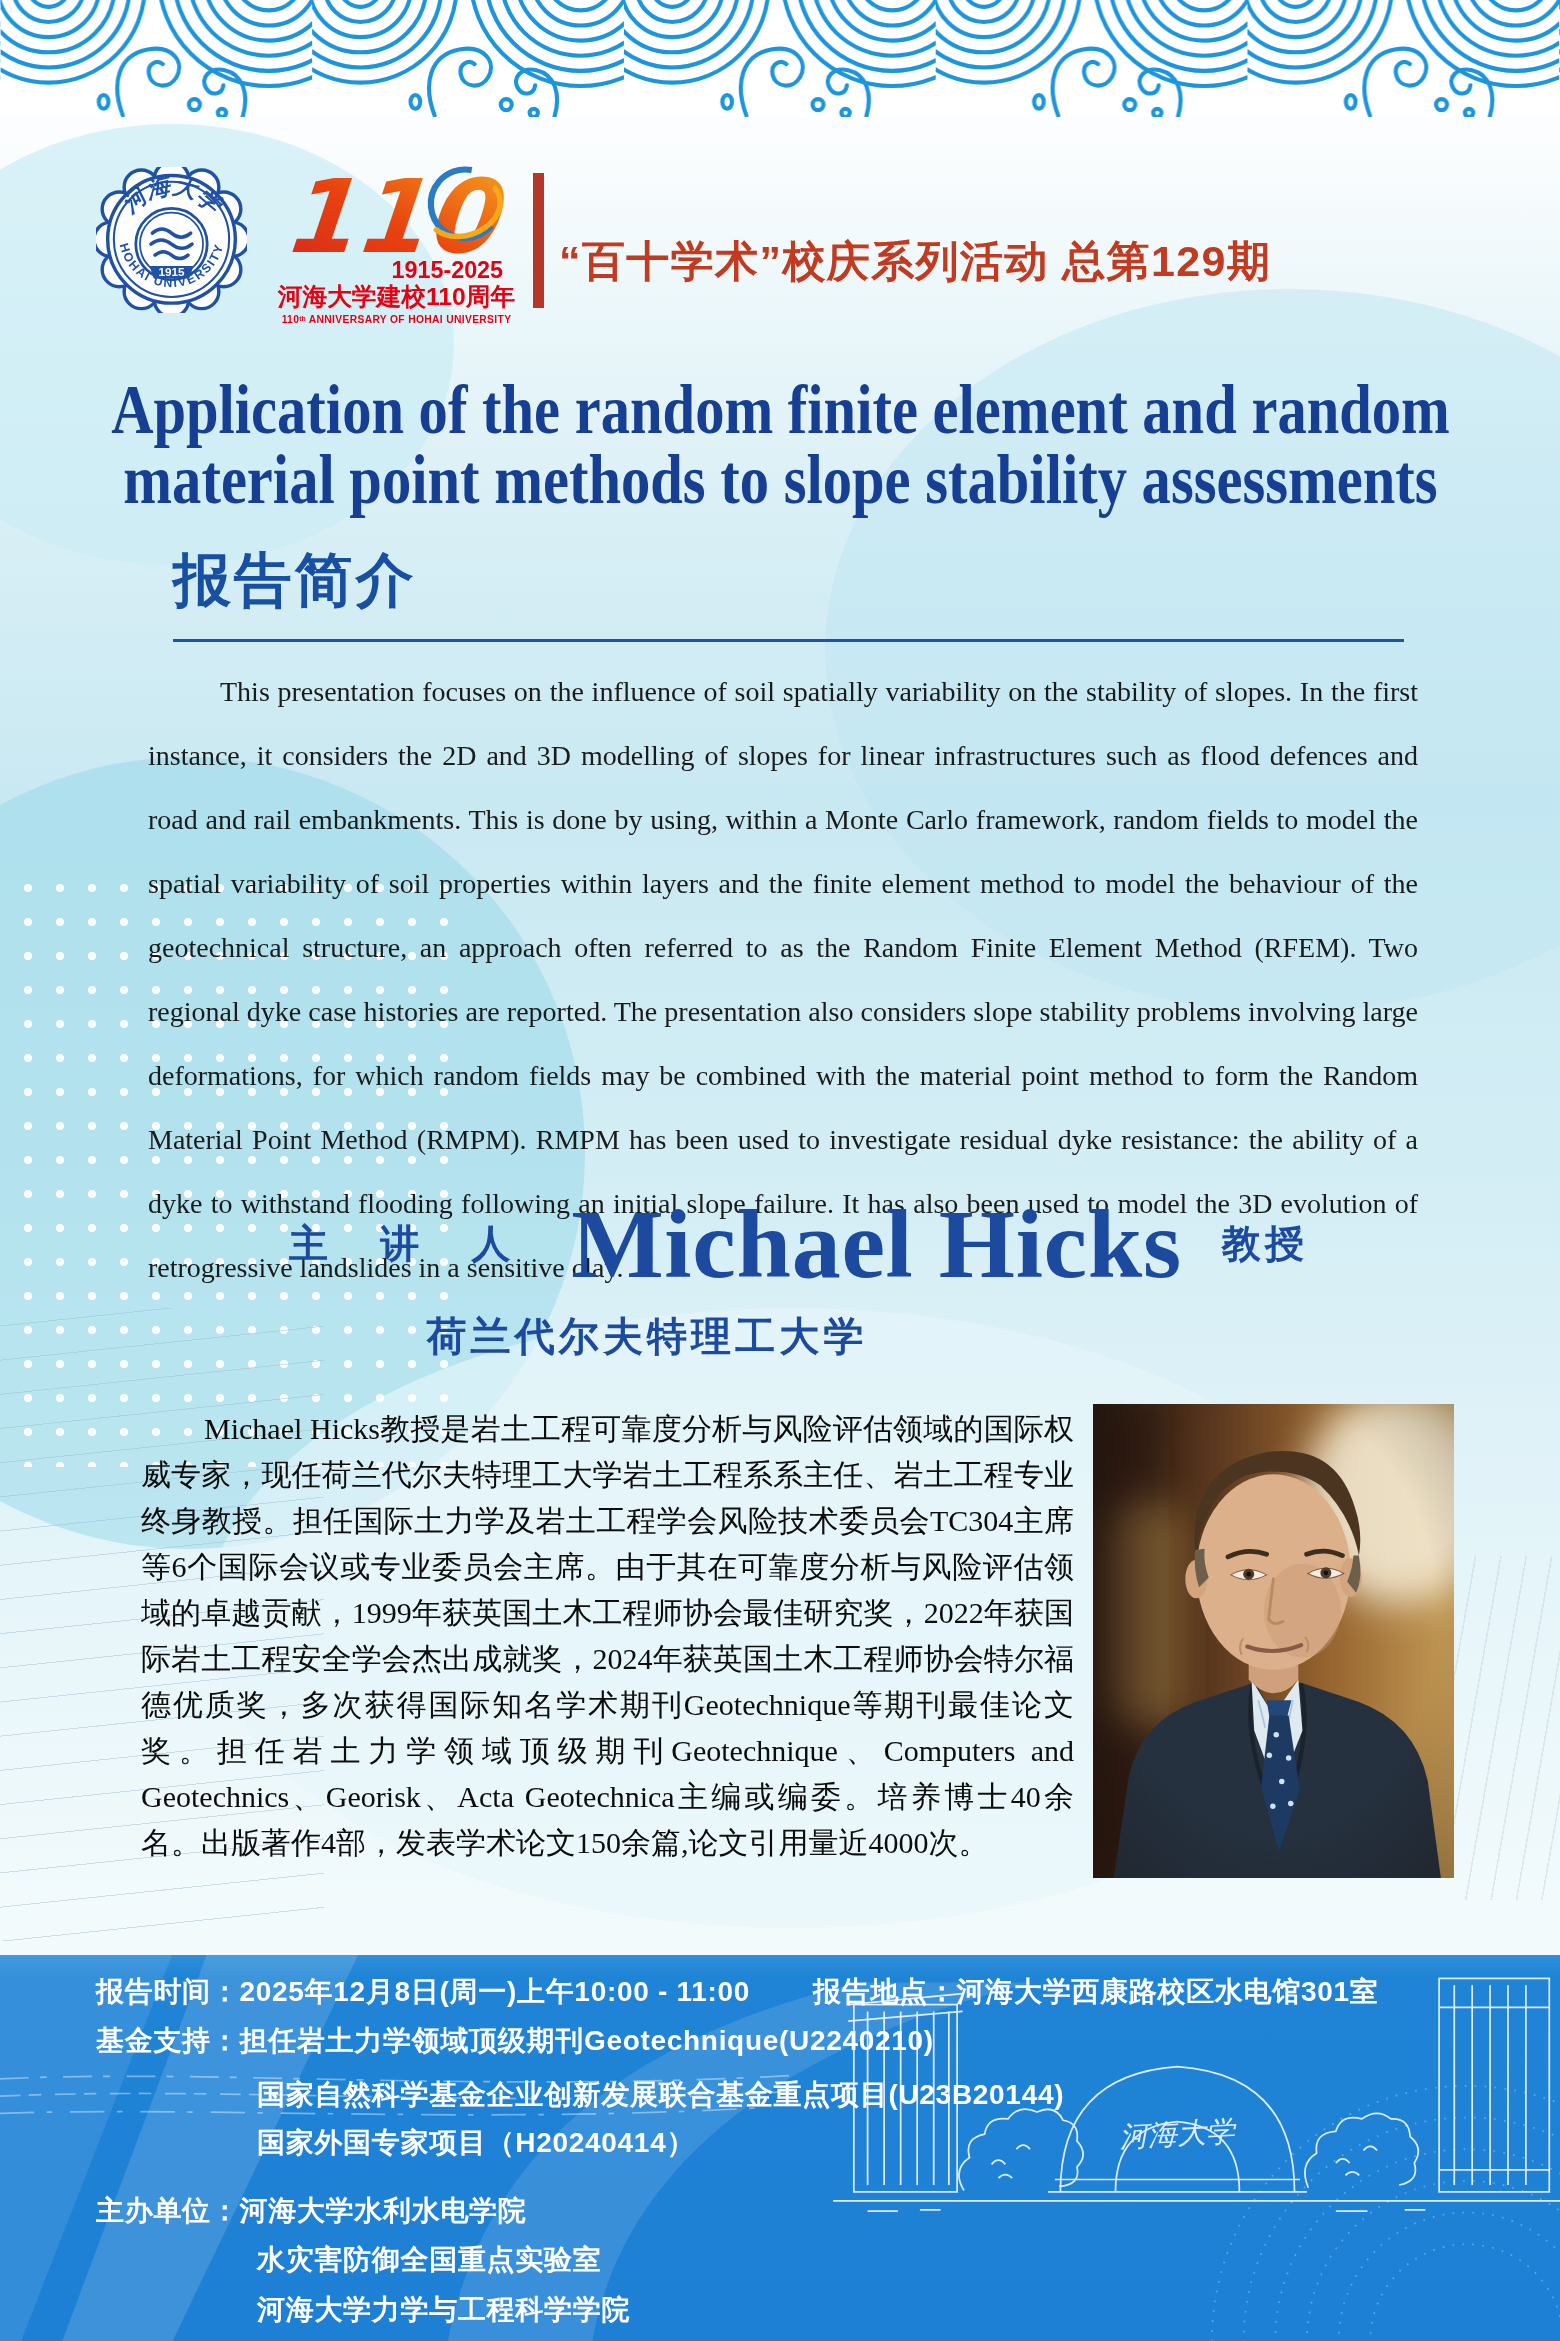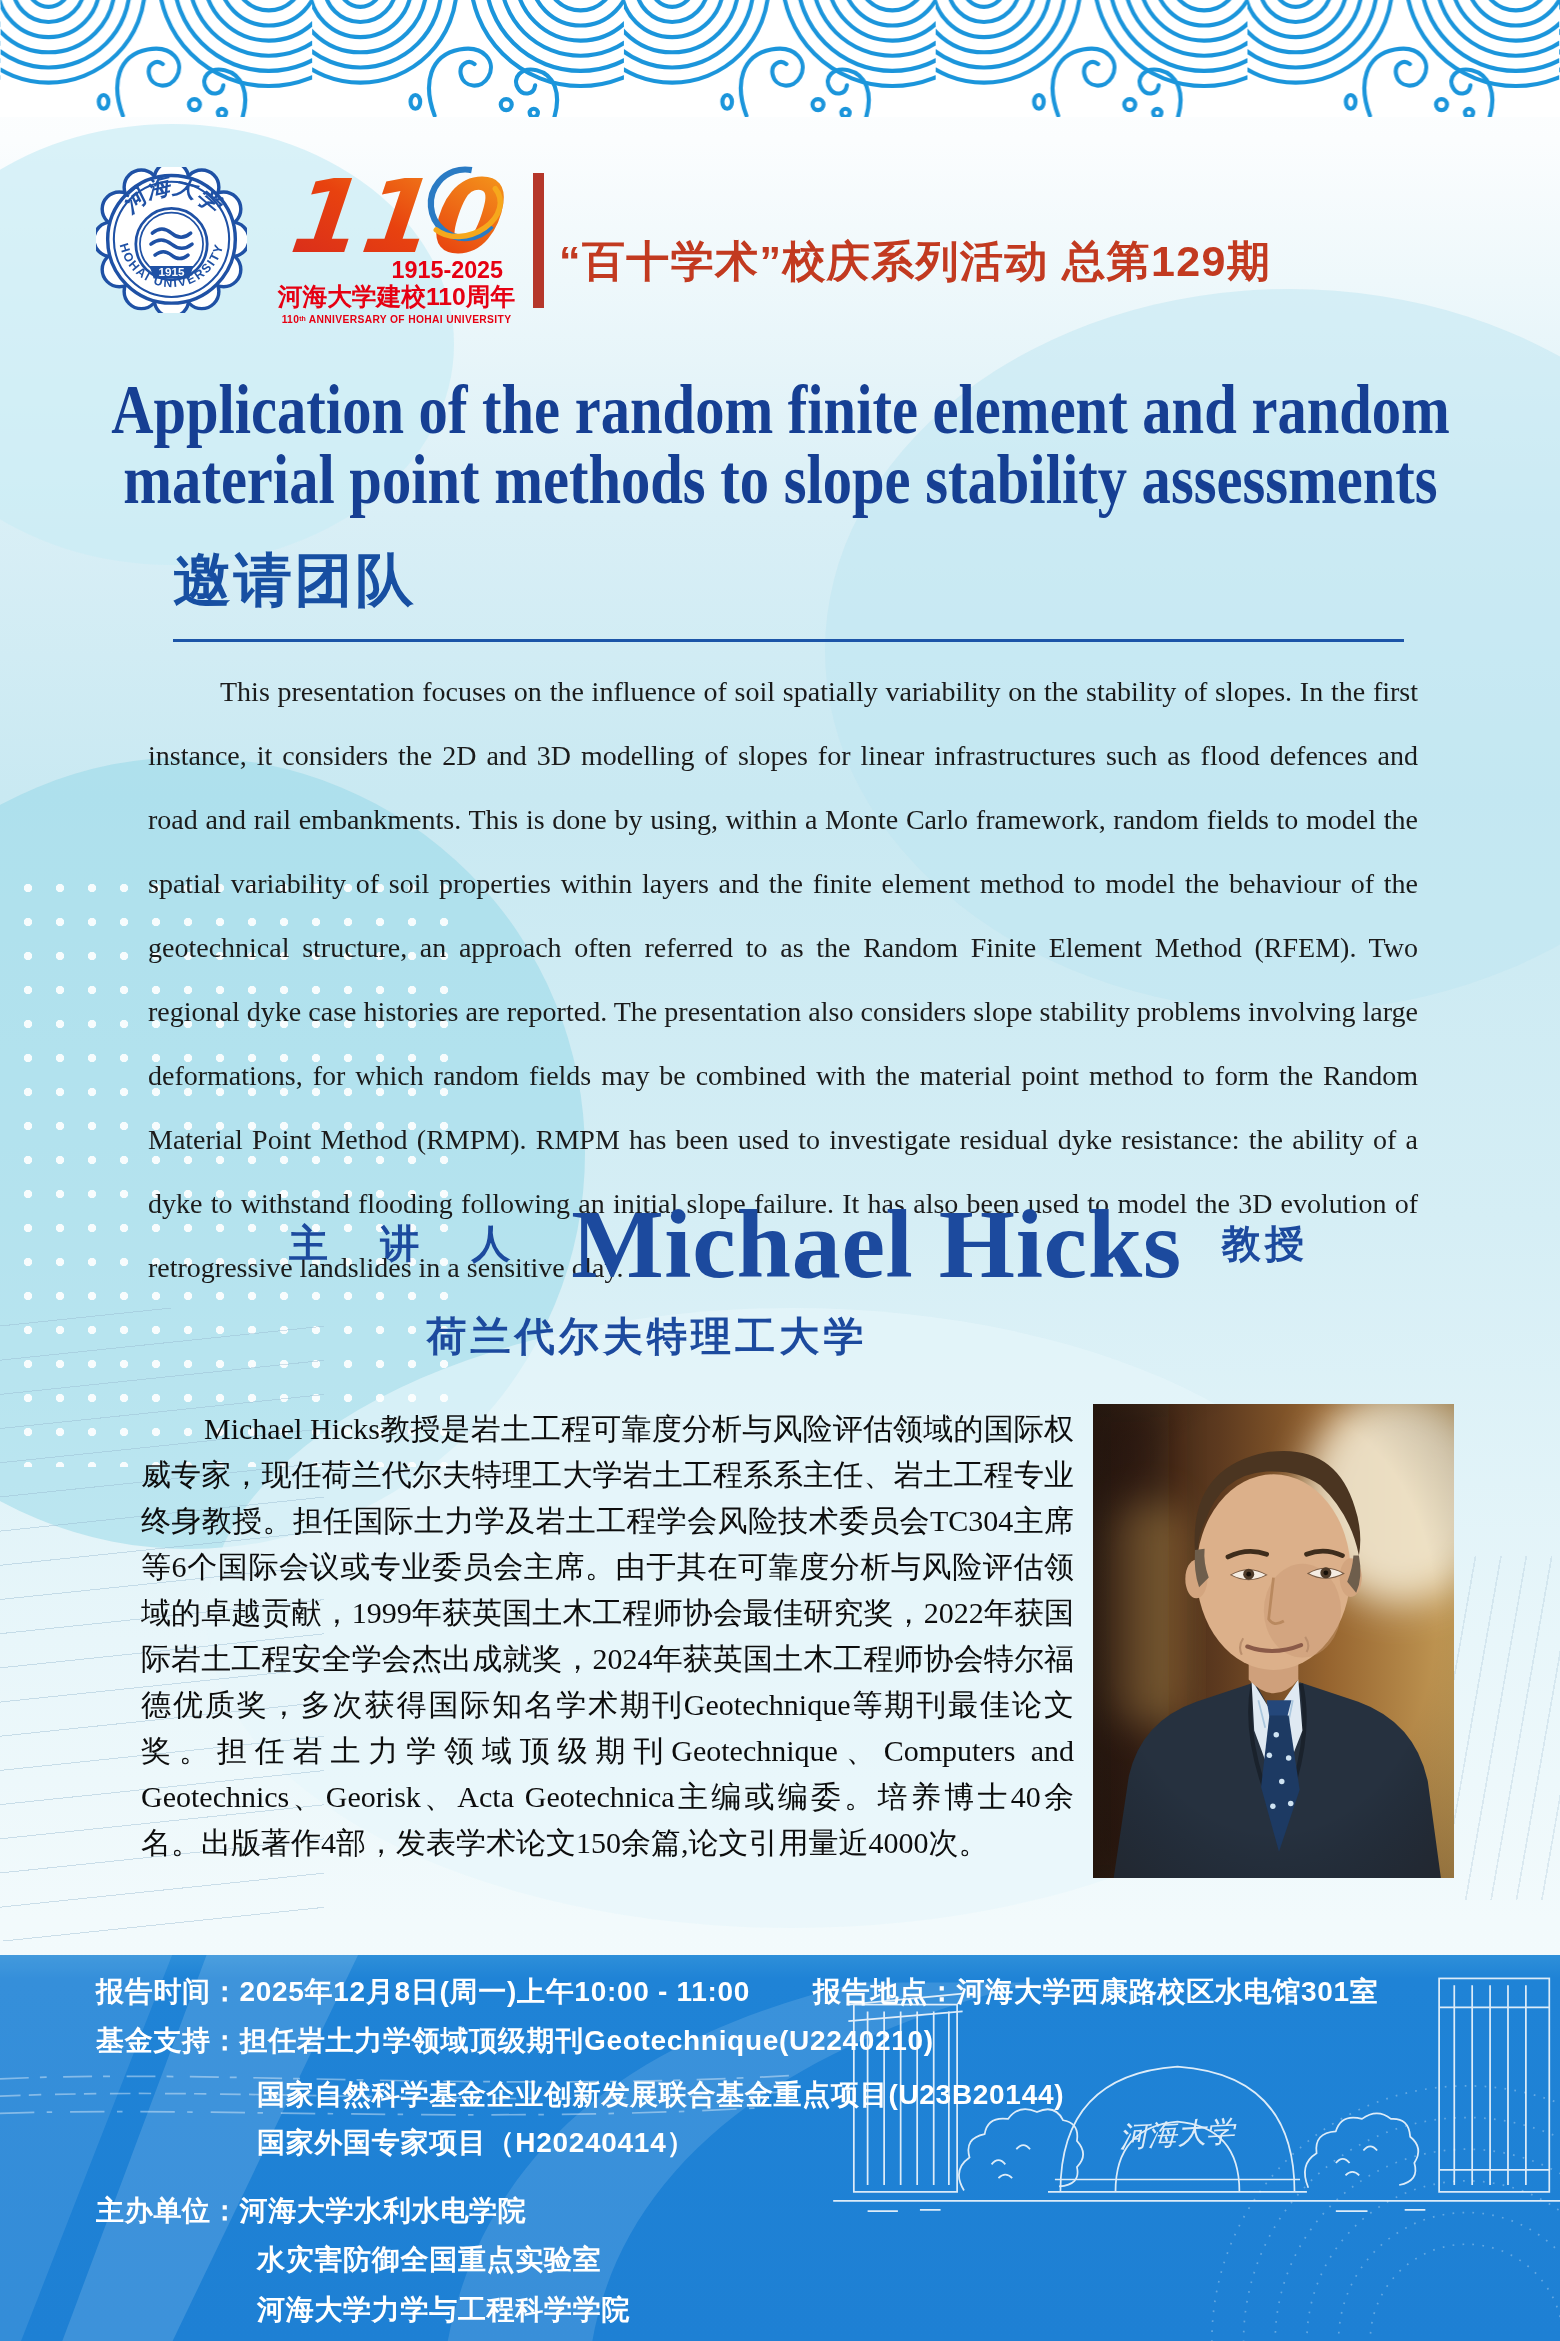--- a/index.html
+++ b/index.html
@@ -145,21 +145,21 @@
   </div>
 
   <div class="divider-bar"></div>
   <div class="series">“百十学术”校庆系列活动 总第129期</div>
 
   <div class="title-wrap">
     <div class="title-line">Application of the random finite element and random</div>
     <div class="title-line">material point methods to slope stability assessments</div>
   </div>
 
-  <div class="sec-head">邀请团队</div>
+  <div class="sec-head">报告简介</div>
   <div class="sec-rule"></div>
   <div class="abstract">This presentation focuses on the influence of soil spatially variability on the stability of slopes. In the first instance, it considers the 2D and 3D modelling of slopes for linear infrastructures such as flood defences and road and rail embankments. This is done by using, within a Monte Carlo framework, random fields to model the spatial variability of soil properties within layers and the finite element method to model the behaviour of the geotechnical structure, an approach often referred to as the Random Finite Element Method (RFEM). Two regional dyke case histories are reported. The presentation also considers slope stability problems involving large deformations, for which random fields may be combined with the material point method to form the Random Material Point Method (RMPM). RMPM has been used to investigate residual dyke resistance: the ability of a dyke to withstand flooding following an initial slope failure. It has also been used to model the 3D evolution of retrogressive landslides in a sensitive clay.</div>
 
   <div class="speaker-row">
     <span class="speaker-label">主 讲 人</span>
     <span class="speaker-name">Michael Hicks</span>
     <span class="speaker-suffix">教授</span>
   </div>
   <div class="affiliation">荷兰代尔夫特理工大学</div>
   <div class="bio">Michael Hicks教授是岩土工程可靠度分析与风险评估领域的国际权威专家，现任荷兰代尔夫特理工大学岩土工程系系主任、岩土工程专业终身教授。担任国际土力学及岩土工程学会风险技术委员会TC304主席等6个国际会议或专业委员会主席。由于其在可靠度分析与风险评估领域的卓越贡献，1999年获英国土木工程师协会最佳研究奖，2022年获国际岩土工程安全学会杰出成就奖，2024年获英国土木工程师协会特尔福德优质奖，多次获得国际知名学术期刊Geotechnique等期刊最佳论文奖。担任岩土力学领域顶级期刊Geotechnique、Computers and Geotechnics、Georisk、Acta Geotechnica主编或编委。培养博士40余名。出版著作4部，发表学术论文150余篇,论文引用量近4000次。</div>

